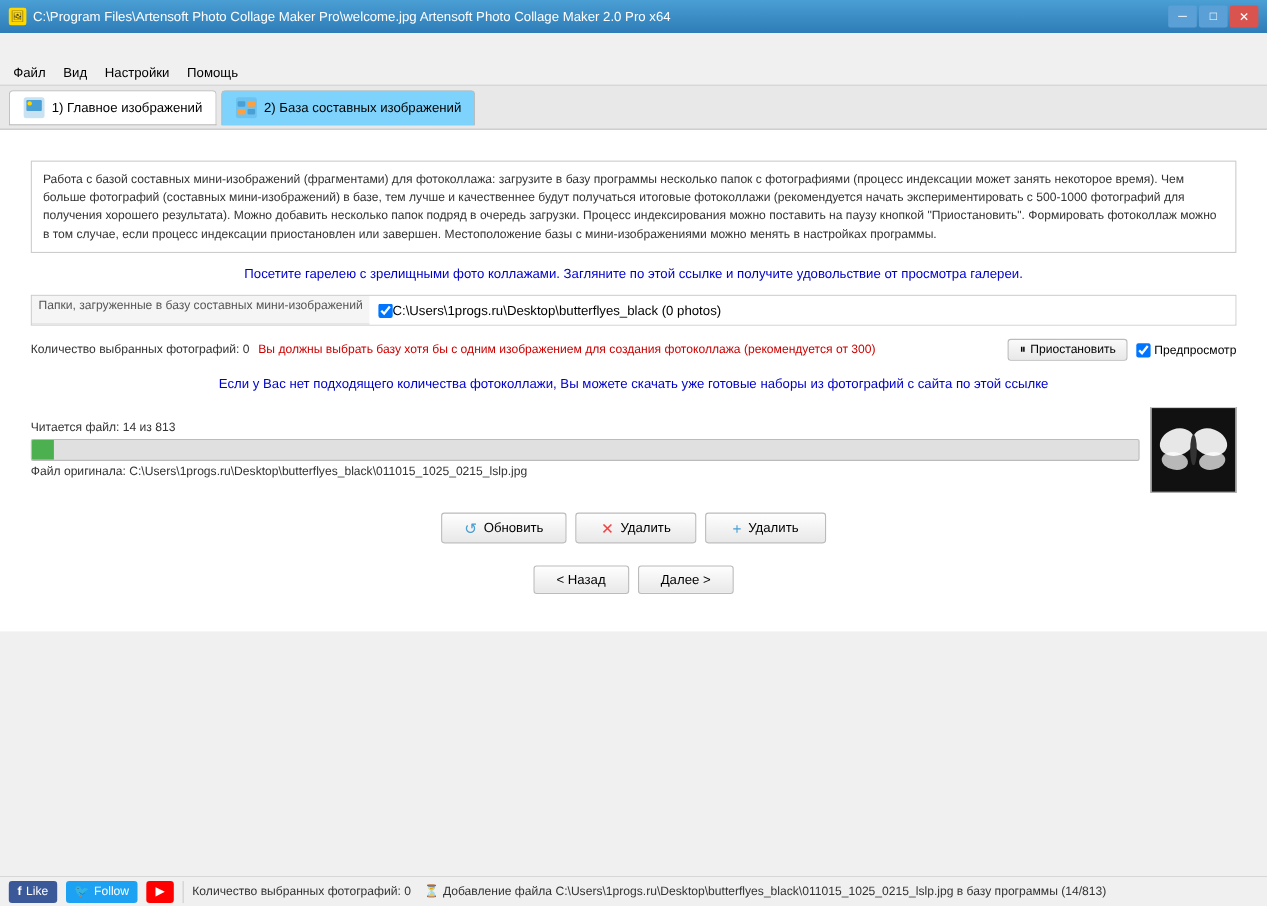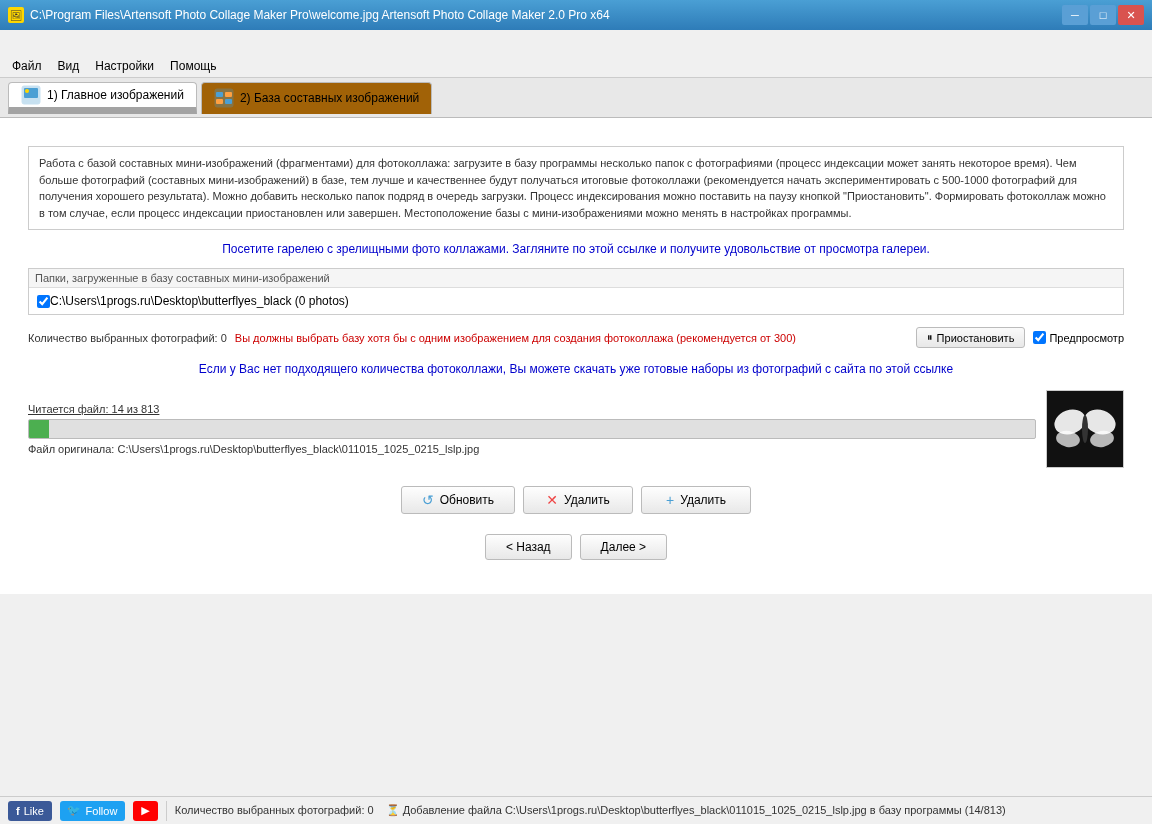--- a/index.html
+++ b/index.html
@@ -86,29 +86,29 @@
       gap: 4px;
       border-bottom: 1px solid #bbb;
     }
     .tab-btn {
       display: flex;
       align-items: center;
       gap: 6px;
       padding: 4px 12px;
       border: 1px solid #bbb;
       border-bottom: none;
-      background: #a16207;
+      background: #7dd3fc;
       cursor: pointer;
       font-size: 12px;
       height: 32px;
       border-radius: 4px 4px 0 0;
     }
     .tab-btn.active {
       background: white;
-      border-bottom: 7px solid #a3a3a3;
+      border-bottom: 1px solid #a3a3a3;
       z-index: 1;
     }
     .tab-icon {
       width: 20px;
       height: 20px;
     }
 
     
     #main-content {
       background: white;
@@ -137,21 +137,21 @@
       text-align: center;
       padding: 4px 0;
       cursor: pointer;
     }
 
     
     #folders-section {
       border: 1px solid #ccc;
       flex: 1;
       display: flex;
-      flex-direction: column;
+      flex-direction: row;
     }
     #folders-label {
       padding: 3px 6px;
       font-size: 11px;
       color: #555;
       background: #f5f5f5;
       border-bottom: 1px solid #ddd;
     }
     #folders-list {
       flex: 1;
@@ -215,21 +215,21 @@
       align-items: center;
       gap: 10px;
       padding: 4px 0;
     }
     #progress-left {
       flex: 1;
       display: flex;
       flex-direction: column;
       gap: 4px;
     }
-    #reading-label { font-size: 11px; color: #333; text-decoration: underline; }
+    #reading-label { font-size: 11px; color: #333; }
     #progress-bar-container {
       height: 20px;
       background: #e0e0e0;
       border: 1px solid #bbb;
       border-radius: 2px;
       overflow: hidden;
     }
     #progress-bar-fill {
       height: 100%;
       background: #4caf50;

